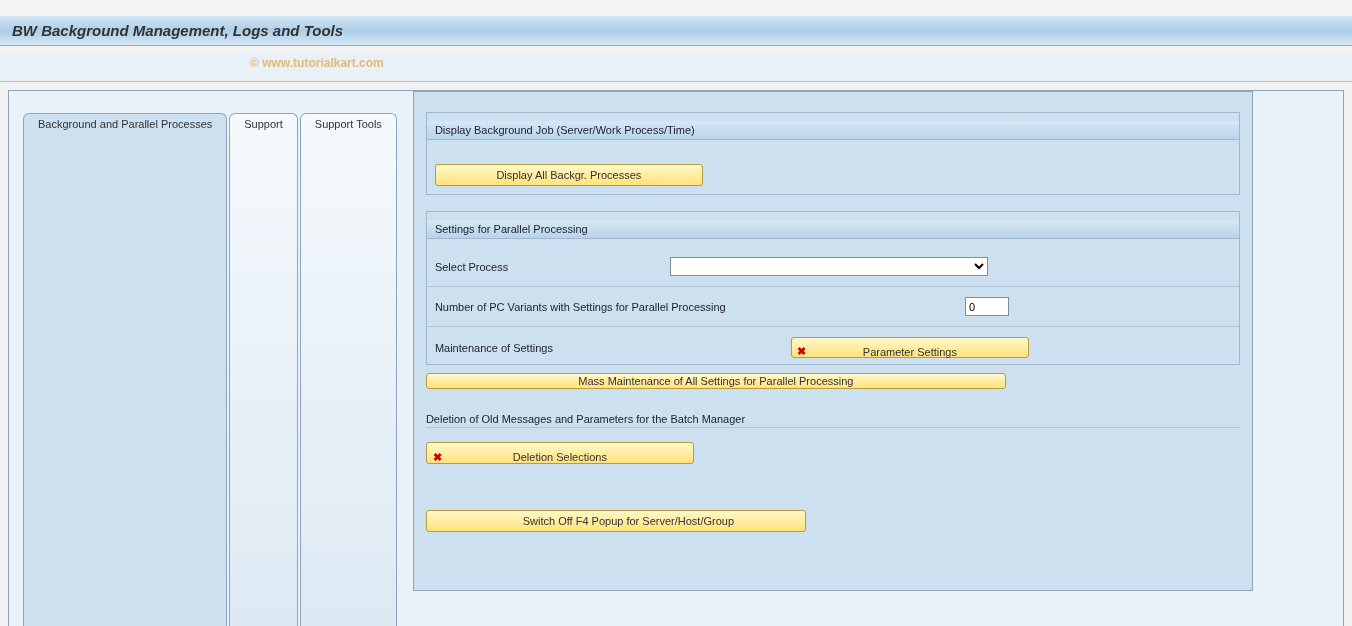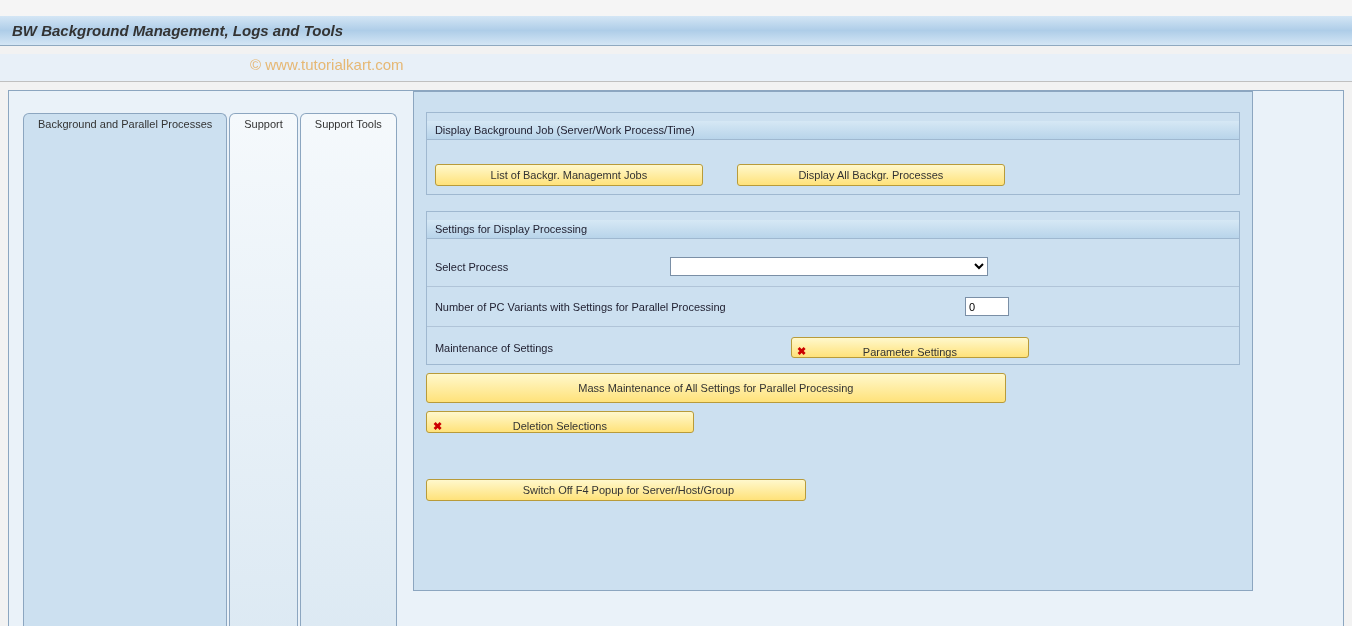--- a/index.html
+++ b/index.html
@@ -33,22 +33,22 @@
     .toolbar {
       height: 28px;
       background: #e8f0f8;
       border-bottom: 1px solid #c0c0c0;
     }
     .watermark {
       position: absolute;
       top: 32px;
       left: 250px;
       color: rgba(230, 160, 60, 0.7);
-      font-size: 15px;
-      font-weight: normal;
+      font-size: 12px;
+      font-weight: bold;
       z-index: 1000;
       pointer-events: none;
     }
     .content-wrapper {
       margin: 8px;
       background: #eaf2f9;
       border: 1px solid #8ca6c0;
       height: 554px;
       display: flex;
       flex-direction: row;
@@ -165,21 +165,21 @@
       left: 5px;
     }
     .x-icon {
       color: #c00;
       font-weight: bold;
       font-size: 11px;
       margin-right: 6px;
     }
     .full-wide-btn {
       width: 570px;
-      height: 30px;
+      height: 16px;
       margin: 8px 0 0 0;
     }
     .deletion-header {
       font-size: 11px;
       color:#223;
       padding: 2px 0;
       border-bottom: 1px solid #b0c4d8;
       margin: 10px 0 6px 0;
     }
     .deletion-btn {
@@ -216,28 +216,27 @@
       <div class="tab">Support</div>
       <div class="tab">Support Tools</div>
     </div>
 
     <div class="tab-panel">
 
       
       <div class="group-box">
         <div class="group-header">Display Background Job (Server/Work Process/Time)</div>
         <div class="group-body btn-row-1">
-          <button class="sap-button">List of Backgr. Managemnt Jobs</button>
           <button class="sap-button">Display All Backgr. Processes</button>
         </div>
       </div>
 
       
       <div class="group-box" style="margin-bottom:0;">
-        <div class="group-header">Settings for Display Processing</div>
+        <div class="group-header">Settings for Parallel Processing</div>
 
         <div class="form-row">
           <div class="form-label">Select Process</div>
           <select class="select-input">
             <option></option>
           </select>
         </div>
 
         <div class="form-row divider">
           <div class="form-label wide">Number of PC Variants with Settings for Parallel Processing</div>
@@ -249,20 +248,21 @@
           <button class="sap-button param-btn">
             <span class="x-icon">✖</span>
             <span>Parameter Settings</span>
           </button>
         </div>
       </div>
 
       <button class="sap-button full-wide-btn" style="width:580px;">Mass Maintenance of All Settings for Parallel Processing</button>
 
       
+      <div class="deletion-header" style="margin-top:22px;">Deletion of Old Messages and Parameters for the Batch Manager</div>
       <button class="sap-button deletion-btn">
         <span class="x-icon">✖</span>
         <span>Deletion Selections</span>
       </button>
 
       
       <div>
         <button class="sap-button switch-btn">Switch Off F4 Popup for Server/Host/Group</button>
       </div>
 

